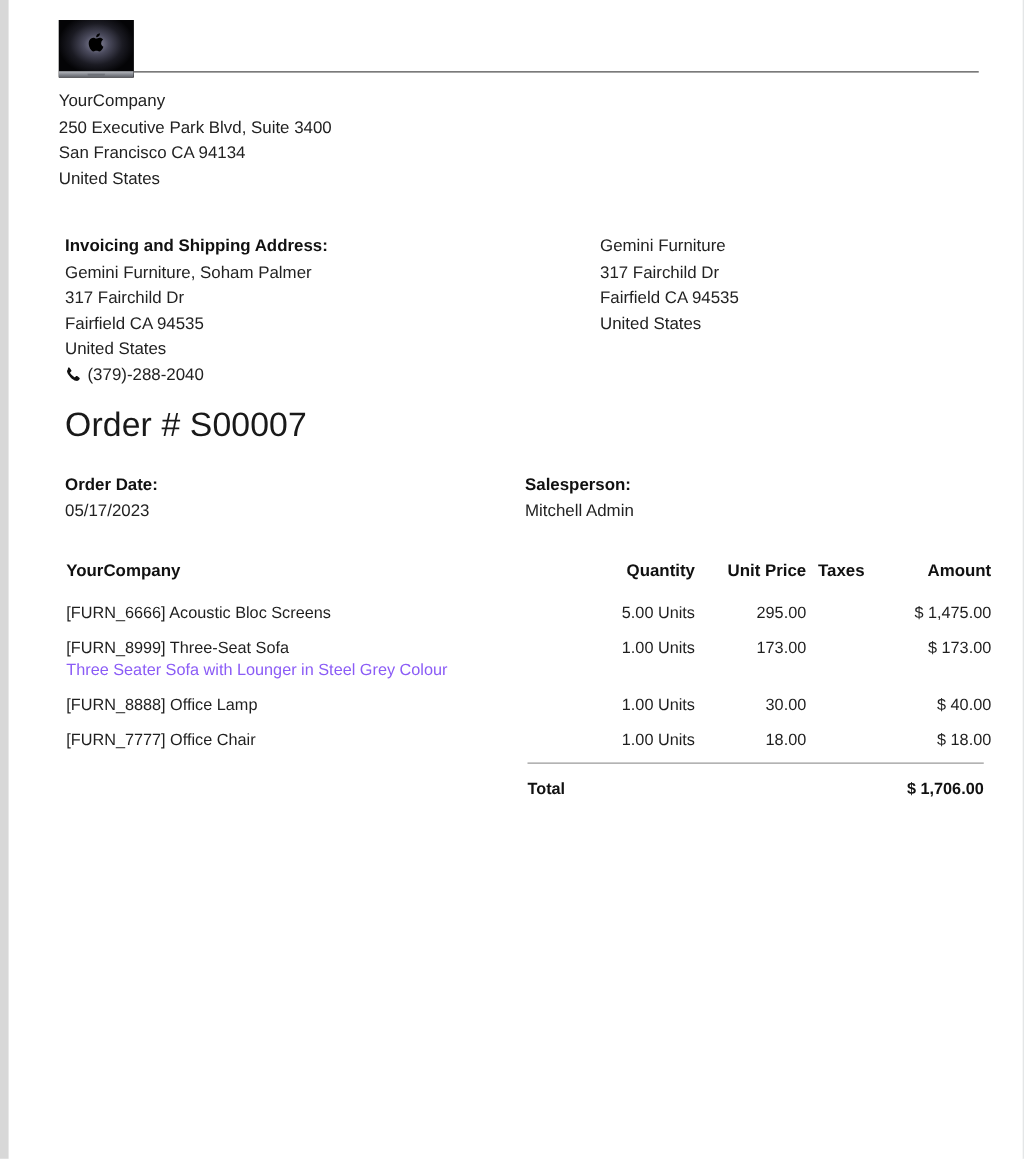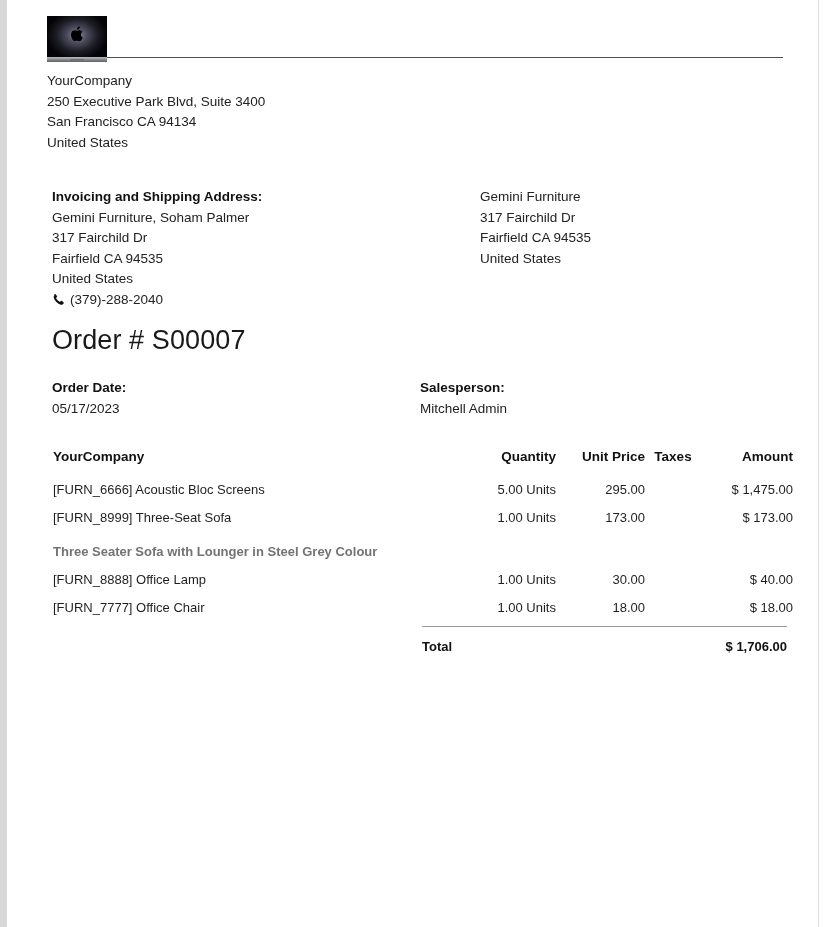--- a/index.html
+++ b/index.html
@@ -164,23 +164,22 @@
     padding: 4px 0 9px 0;
     vertical-align: top;
   }
   .col-desc   { width: 365px; text-align: left;  padding-left: 6px !important; }
   .col-qty    { width: 138px; text-align: right; }
   .col-price  { width: 89px;  text-align: right; }
   .col-taxes  { width: 56px;  text-align: center; }
   .col-amount { width: 92px;  text-align: right; }
   .line-subnote {
     display: block;
-    margin-top: 19px;
-    color: #737373;
-    font-weight: bold;
+    margin-top: 3px;
+    color: #8b5cf6;
   }
 
   
   .totals {
     position: relative;
     margin-top: 2px;
     margin-left: 375px;
     width: 365px;
   }
   .totals-rule {

